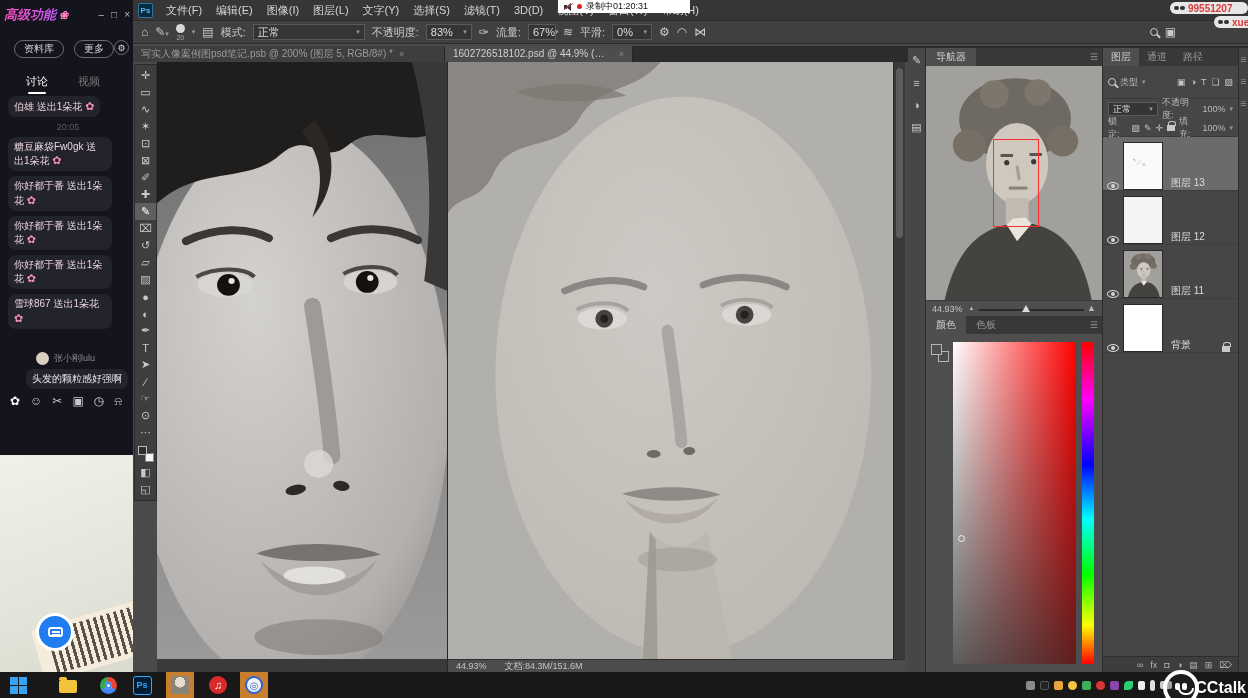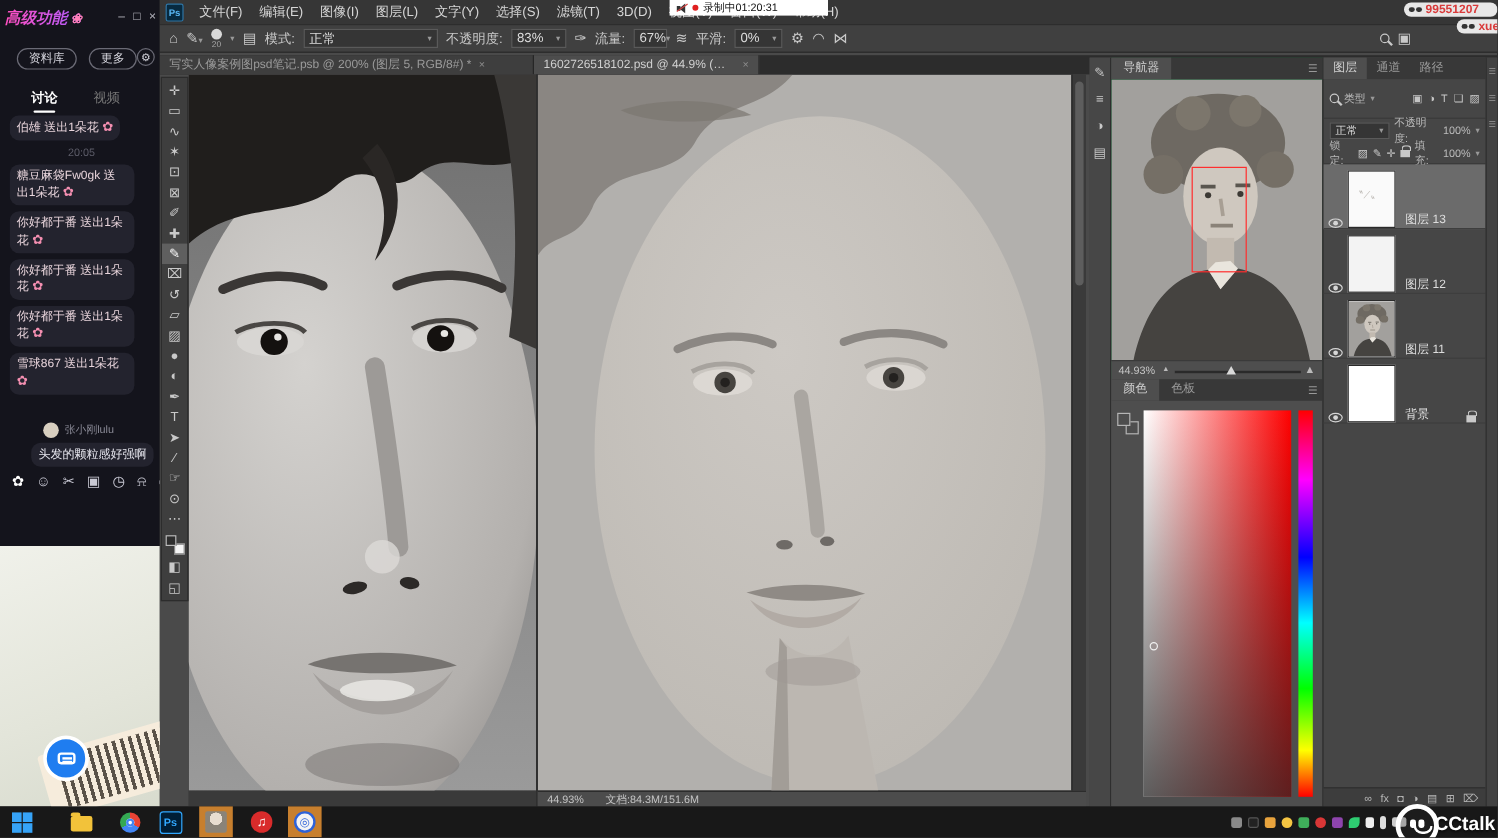--- a/index.html
+++ b/index.html
@@ -55,21 +55,21 @@
   .dock-strip { position:absolute; left:0; top:0; bottom:0; width:18px; background:#474747; border-right:1px solid #2e2e2e; display:flex; flex-direction:column; align-items:center; padding-top:6px; gap:10px; }
   .dock-strip span { color:#c9c9c9; font-size:11px; }
   .edge-strip { position:absolute; right:0; top:0; bottom:0; width:10px; background:#424242; border-left:1px solid #2e2e2e; display:flex; flex-direction:column; align-items:center; padding-top:8px; gap:14px; color:#9a9a9a; font-size:7px; }
 
   .nav-col { position:absolute; left:18px; width:176px; top:0; bottom:0; }
   .panel-header { height:18px; background:#383838; display:flex; align-items:center; position:relative; }
   .panel-tab { height:18px; line-height:18px; padding:0 10px; font-size:10px; color:#9a9a9a; }
   .panel-tab.active { background:#4e4e4e; color:#d0d0d0; }
   .panel-menu { position:absolute; right:4px; color:#999; font-size:9px; }
 
-  .navigator { position:absolute; left:0; top:0; right:0; height:268px; background:#14532d; }
+  .navigator { position:absolute; left:0; top:0; right:0; height:268px; background:#fdba74; }
   .nav-image { position:absolute; left:0; top:18px; right:0; bottom:16px; overflow:hidden; }
   .nav-image svg { width:100%; height:100%; display:block; }
   .nav-proxy { position:absolute; left:38%; top:31%; width:26%; height:38%; border:1px solid #ff2e2e; }
   .nav-footer { position:absolute; left:0; right:0; bottom:0; height:16px; background:#4e4e4e; border-top:1px solid #3a3a3a; display:flex; align-items:center; font-size:9px; color:#c4c4c4; padding:0 6px; gap:6px; }
   .nav-slider { flex:1; position:relative; height:10px; }
   .nav-slider .track { position:absolute; left:10px; right:12px; top:5px; height:2px; background:#2a2a2a; }
   .nav-slider .sl-thumb { position:absolute; left:42%; top:1px; width:0; height:0; border-left:4px solid transparent; border-right:4px solid transparent; border-bottom:7px solid #d9d9d9; }
   .mountain { color:#bbb; }
 
   .colorpanel { position:absolute; left:0; top:268px; right:0; bottom:0; background:#4e4e4e; }
@@ -122,21 +122,21 @@
   
   .chat { position:absolute; left:0; top:0; width:133px; height:455px; background:#14141c; z-index:10; overflow:hidden; }
   .chat-banner { position:absolute; left:4px; top:6px; font-size:13px; font-style:italic; font-weight:bold; background:linear-gradient(90deg,#ff4fc0,#b05cff); -webkit-background-clip:text; background-clip:text; color:transparent; white-space:nowrap; }
   .chat-banner .fl { color:#ff7fb6; font-size:11px; }
   .chat-controls { position:absolute; top:9px; right:3px; display:flex; gap:7px; color:#b9b9c2; font-size:10px; }
   .chat-pills { position:absolute; top:40px; left:14px; display:flex; gap:10px; }
   .pill { border:1px solid #6a6a75; border-radius:9px; color:#d5d5dd; font-size:10px; padding:1px 9px; white-space:nowrap; }
   .chat-gear { position:absolute; top:40px; right:4px; width:15px; height:15px; border:1px solid #6a6a75; border-radius:50%; color:#d5d5dd; font-size:9px; display:flex; align-items:center; justify-content:center; }
   .chat-tabs { position:absolute; top:74px; left:26px; display:flex; gap:30px; }
   .chat-tab { font-size:11px; color:#777; position:relative; }
-  .chat-tab.active { color:#fff; font-weight:bold; }
+  .chat-tab.active { color:#fff; font-weight:normal; }
   .chat-tab.active::after { content:''; position:absolute; left:2px; right:2px; bottom:-5px; height:2px; background:#fff; border-radius:1px; }
   .messages { position:absolute; top:96px; left:8px; right:5px; height:292px; display:flex; flex-direction:column; gap:5px; overflow:hidden; }
   .bubble { background:#23232e; border-radius:8px; padding:3px 6px; color:#e9d5dc; font-size:10px; line-height:1.35; max-width:104px; align-self:flex-start; }
   .bubble .flower { color:#f48fb1; font-size:11px; }
   .chat-time { text-align:center; color:#5c5c68; font-size:9px; }
   .user-block { position:absolute; top:352px; left:8px; right:5px; }
   .user-line { display:flex; align-items:center; gap:5px;padding-left:28px; }
   .avatar { width:13px; height:13px; border-radius:50%; background:#d8cfc0; flex:none; }
   .user-name { color:#8a8a96; font-size:9px; }
   .user-bubble { margin:4px 0 0 18px; background:#23232e; border-radius:8px; padding:3px 6px; color:#e6e6ee; font-size:10px; display:inline-block; }

